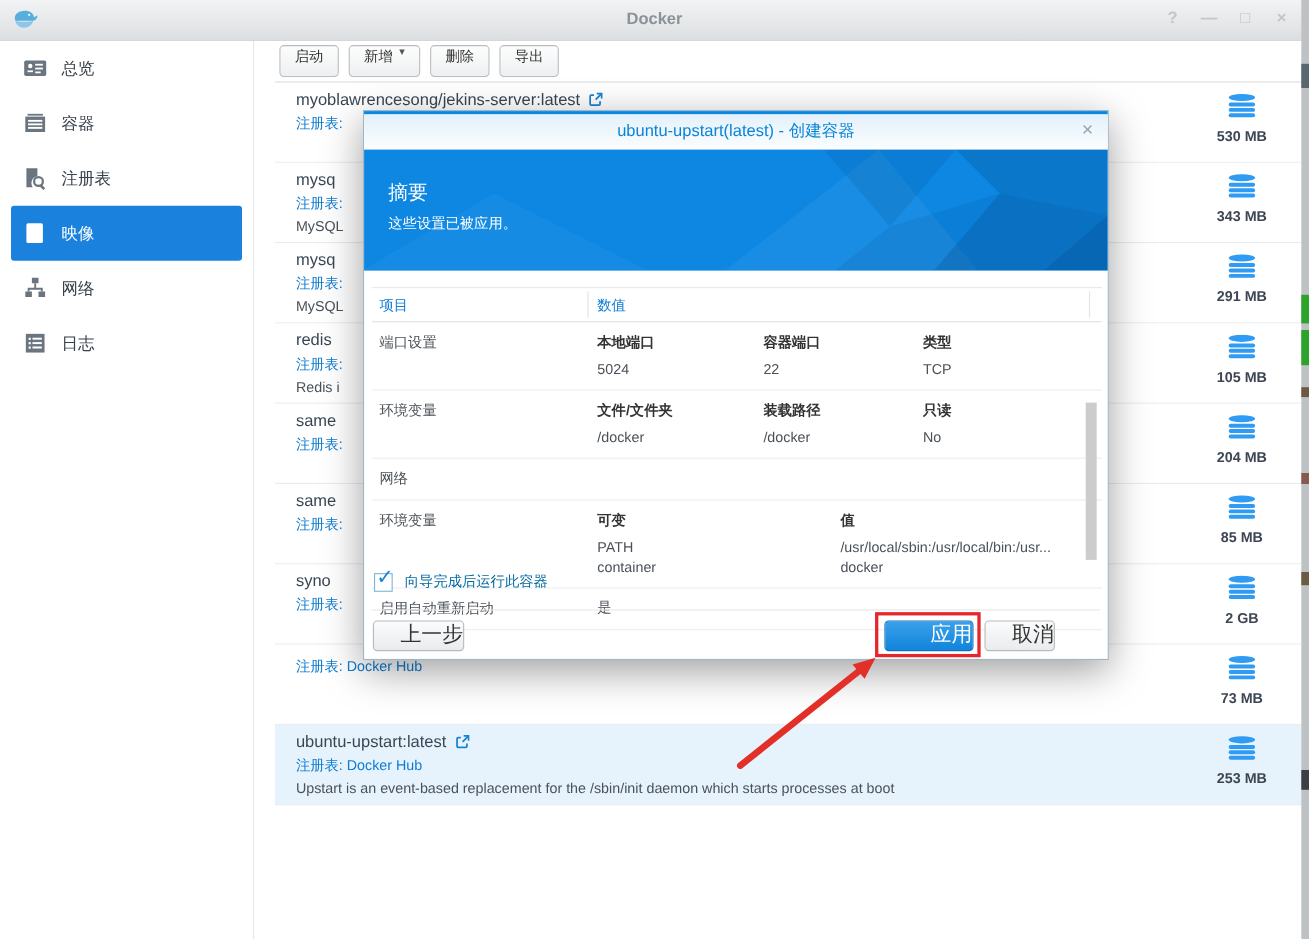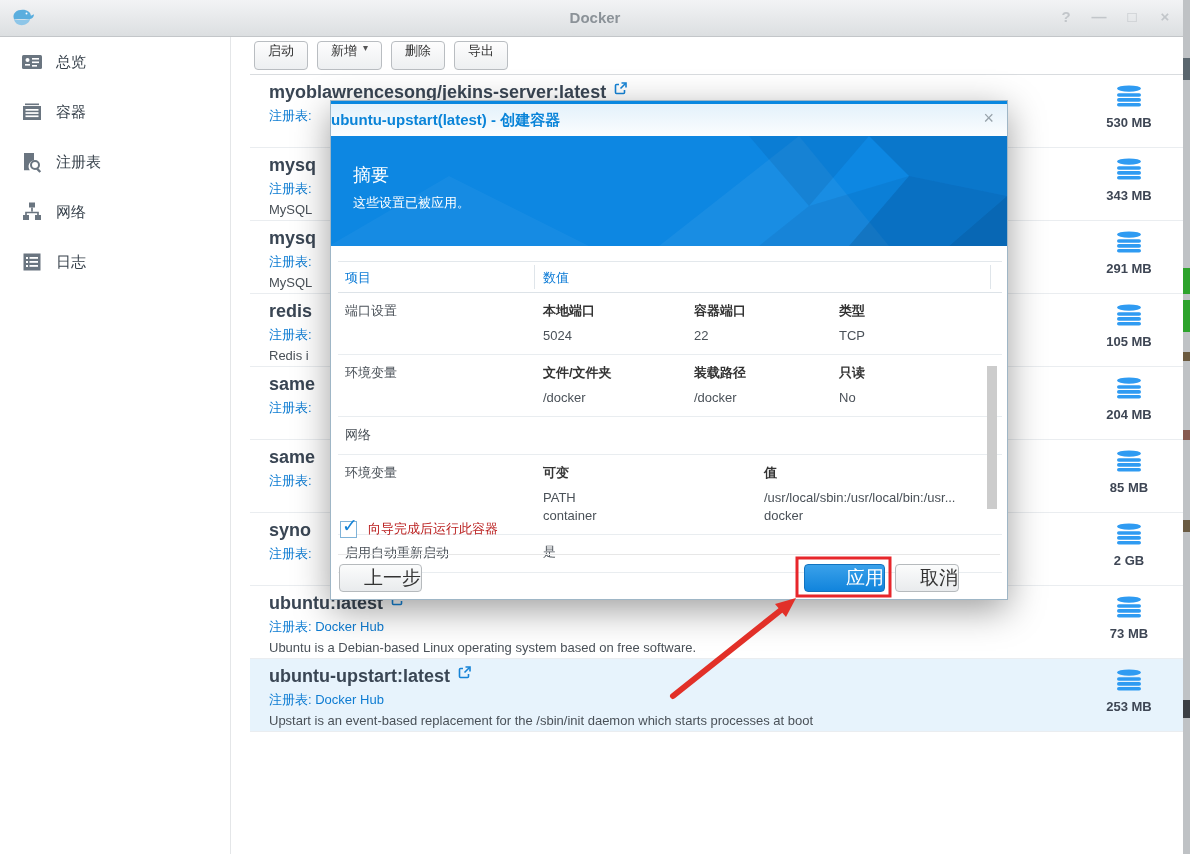--- a/index.html
+++ b/index.html
@@ -30,33 +30,33 @@
   .toolbar{padding:4px 0 0 22px;display:flex;gap:9px}
   .tbtn{height:27px;padding:0 13px;background:linear-gradient(#fdfdfd,#edeff1);
     border:1px solid #b9bdc1;border-radius:4px;font-size:13px;color:#333;
     display:flex;align-items:flex-start;gap:6px;cursor:pointer}
   .caret{font-size:10px;color:#555}
 
   .list{margin:4px 0 0 18px;border-top:1px solid #d9dcdf}
   .img-row{position:relative;height:73px;border-bottom:1px solid #eaedf0;
     padding:7px 0 0 19px;box-sizing:border-box;cursor:pointer}
   .img-row.selected{background:#e7f3fc}
-  .row-title{font-size:18px;font-weight:bold;color:#3a4654;display:flex;align-items:flex-start;gap:8px;
+  .row-title{font-size:15px;font-weight:normal;color:#3a4654;display:flex;align-items:center;gap:8px;
     white-space:nowrap}
   .row-reg{font-size:13px;color:#0e7cd2;margin-top:4px;display:inline-block;cursor:pointer}
   .row-desc{font-size:13px;color:#4a5158;margin-top:4px;white-space:nowrap}
   .row-size{position:absolute;top:10px;right:16px;width:76px;text-align:center}
   .row-size .sz{font-size:13px;font-weight:bold;color:#3e4654;margin-top:2px}
 
   
   .modal{position:absolute;left:330px;top:100px;width:678px;height:500px;background:#fff;z-index:20;
     box-shadow:0 10px 34px rgba(0,0,0,.38);border:1px solid #9fb6c6;box-sizing:border-box}
   .modal-topline{height:3px;background:#0887e0}
   .modal-header{height:32px;background:linear-gradient(#e3f1fb,#fbfdfe);position:relative}
-  .modal-title{line-height:32px;color:#0a84d8;font-weight:bold;font-size:15px}
+  .modal-title{text-align:center;line-height:32px;color:#0a84d8;font-weight:normal;font-size:15px}
   .modal-close{position:absolute;right:13px;top:4px;font-size:18px;color:#98a3ab;cursor:pointer}
   .banner{height:110px;background:#0d87e2;position:relative;overflow:hidden}
   .banner .bh{position:absolute;left:22px;top:27px;color:#fff;font-size:18px;font-weight:normal}
   .banner .bs{position:absolute;left:22px;top:58px;color:#fff;font-size:13px}
   .banner svg{position:absolute;right:0;top:0}
 
   .tbl{position:absolute;left:7px;top:160px;width:664px;font-size:13px}
   .thead{position:relative;height:30px;border-top:1px solid #e3e8ec;border-bottom:1px solid #dde3e8;
     color:#0c7bd6}
   .thead .c1{position:absolute;left:7px;top:7px}
@@ -68,21 +68,21 @@
   .trow.two{grid-template-columns:205px auto}
   .trow.env{grid-template-columns:205px 221px auto}
   .trow .lbl{padding-left:7px}
   .cell .h{font-weight:bold;color:#333;margin-bottom:8px}
   .cell .v{margin-top:2px;line-height:16px}
   .scroll-thumb{position:absolute;left:656px;top:265px;width:10px;height:143px;background:#ccc;cursor:pointer}
 
   .cbx-row{position:absolute;left:9px;top:419px;display:flex;align-items:center;gap:11px}
   .cbx{width:15px;height:15px;border:1px solid #7fb3d8;background:#fff;position:relative;cursor:pointer}
   .cbx .tick{position:absolute;left:1px;top:-8px;color:#1583d6;font-size:19px;font-weight:bold}
-  .cbx-label{font-size:13px;color:#b91c1c}
+  .cbx-label{font-size:13px;color:#0369a1}
 
   .foot-sep{position:absolute;left:7px;right:7px;top:453px;border-top:1px solid #e7e7e7}
   .btn{position:absolute;height:28px;box-sizing:border-box;font-size:19px;border-radius:4px;
     text-align:right;cursor:pointer}
   .btn.gray{background:linear-gradient(#fbfcfc,#e9ebed);border:1px solid #b6babd;color:#333;line-height:26px}
   #btn-back{left:8px;top:463px;width:83px}
   #btn-apply{left:473px;top:463px;width:81px;background:linear-gradient(#3aa1ea,#1184dc);
     border:1px solid #1173c0;color:#fff;line-height:26px}
   #btn-cancel{left:564px;top:463px;width:64px}
 
@@ -142,20 +142,34 @@
     <div class="side-item">
       <span class="icn">
         <svg width="22" height="22" viewBox="0 0 22 22">
           <path d="M3 2h10v7.2a6.3 6.3 0 0 0-4.2 10H3z" fill="currentColor"></path>
           <circle cx="14" cy="14" r="4" fill="none" stroke="currentColor" stroke-width="2"></circle>
           <rect x="16.6" y="16.6" width="5" height="2.4" transform="rotate(45 16.6 16.6)" fill="currentColor"></rect>
         </svg>
       </span>
       <span>注册表</span>
     </div>
+    <div class="side-item active">
+      <span class="icn">
+        <svg width="22" height="22" viewBox="0 0 22 22">
+          <rect x="3" y="2" width="15" height="18" rx="1.5" fill="currentColor"></rect>
+          <circle cx="6.8" cy="7" r="1.1" fill="#fff"></circle>
+          <rect x="9" y="6.2" width="7" height="1.6" fill="#fff"></rect>
+          <circle cx="6.8" cy="11" r="1.1" fill="#fff"></circle>
+          <rect x="9" y="10.2" width="7" height="1.6" fill="#fff"></rect>
+          <circle cx="6.8" cy="15" r="1.1" fill="#fff"></circle>
+          <rect x="9" y="14.2" width="7" height="1.6" fill="#fff"></rect>
+        </svg>
+      </span>
+      <span>映像</span>
+    </div>
     <div class="side-item">
       <span class="icn">
         <svg width="22" height="22" viewBox="0 0 22 22">
           <rect x="8" y="1.5" width="6" height="5" fill="currentColor"></rect>
           <rect x="2" y="14" width="6" height="5" fill="currentColor"></rect>
           <rect x="14" y="14" width="6" height="5" fill="currentColor"></rect>
           <path d="M11 6.5v4M5 14v-2.5h12V14M11 8.5v1" stroke="currentColor" stroke-width="1.7" fill="none"></path>
         </svg>
       </span>
       <span>网络</span>
@@ -249,30 +263,21 @@
               <rect x="2" y="18" width="24" height="3.6" rx="1.8" fill="#2f9bf2"></rect>
             </svg></span><div class="sz">85 MB</div></div></div>
       <div class="img-row"><div class="row-title">
           <span>syno</span>
         </div><div class="row-reg">注册表:</div><div class="row-size"><span><svg width="28" height="24" viewBox="0 0 28 24">
               <ellipse cx="14" cy="3.6" rx="12" ry="3.2" fill="#2f9bf2"></ellipse>
               <rect x="2" y="8.2" width="24" height="3.6" rx="1.8" fill="#2f9bf2"></rect>
               <rect x="2" y="13.1" width="24" height="3.6" rx="1.8" fill="#2f9bf2"></rect>
               <rect x="2" y="18" width="24" height="3.6" rx="1.8" fill="#2f9bf2"></rect>
             </svg></span><div class="sz">2 GB</div></div></div>
-      <div class="img-row"><div class="row-title">
-          <span>ubuntu:latest</span>
-          <span style="display: flex;">
-            <svg width="13" height="13" viewBox="0 0 13 13">
-              <path d="M5 2.5H2.5a1 1 0 0 0-1 1v7a1 1 0 0 0 1 1h7a1 1 0 0 0 1-1V8" fill="none" stroke="#1583d6" stroke-width="1.6"></path>
-              <path d="M7.5 1H12v4.5" fill="none" stroke="#1583d6" stroke-width="1.6"></path>
-              <path d="M11.5 1.5L6.5 6.5" stroke="#1583d6" stroke-width="1.6"></path>
-            </svg>
-          </span>
-        </div><div class="row-reg">注册表: Docker Hub</div><div class="row-desc">Ubuntu is a Debian-based Linux operating system based on free software.</div><div class="row-size"><span><svg width="28" height="24" viewBox="0 0 28 24">
+      <div class="img-row"><div class="row-reg">注册表: Docker Hub</div><div class="row-size"><span><svg width="28" height="24" viewBox="0 0 28 24">
               <ellipse cx="14" cy="3.6" rx="12" ry="3.2" fill="#2f9bf2"></ellipse>
               <rect x="2" y="8.2" width="24" height="3.6" rx="1.8" fill="#2f9bf2"></rect>
               <rect x="2" y="13.1" width="24" height="3.6" rx="1.8" fill="#2f9bf2"></rect>
               <rect x="2" y="18" width="24" height="3.6" rx="1.8" fill="#2f9bf2"></rect>
             </svg></span><div class="sz">73 MB</div></div></div>
       <div class="img-row selected"><div class="row-title">
           <span>ubuntu-upstart:latest</span>
           <span style="display: flex;">
             <svg width="13" height="13" viewBox="0 0 13 13">
               <path d="M5 2.5H2.5a1 1 0 0 0-1 1v7a1 1 0 0 0 1 1h7a1 1 0 0 0 1-1V8" fill="none" stroke="#1583d6" stroke-width="1.6"></path>

